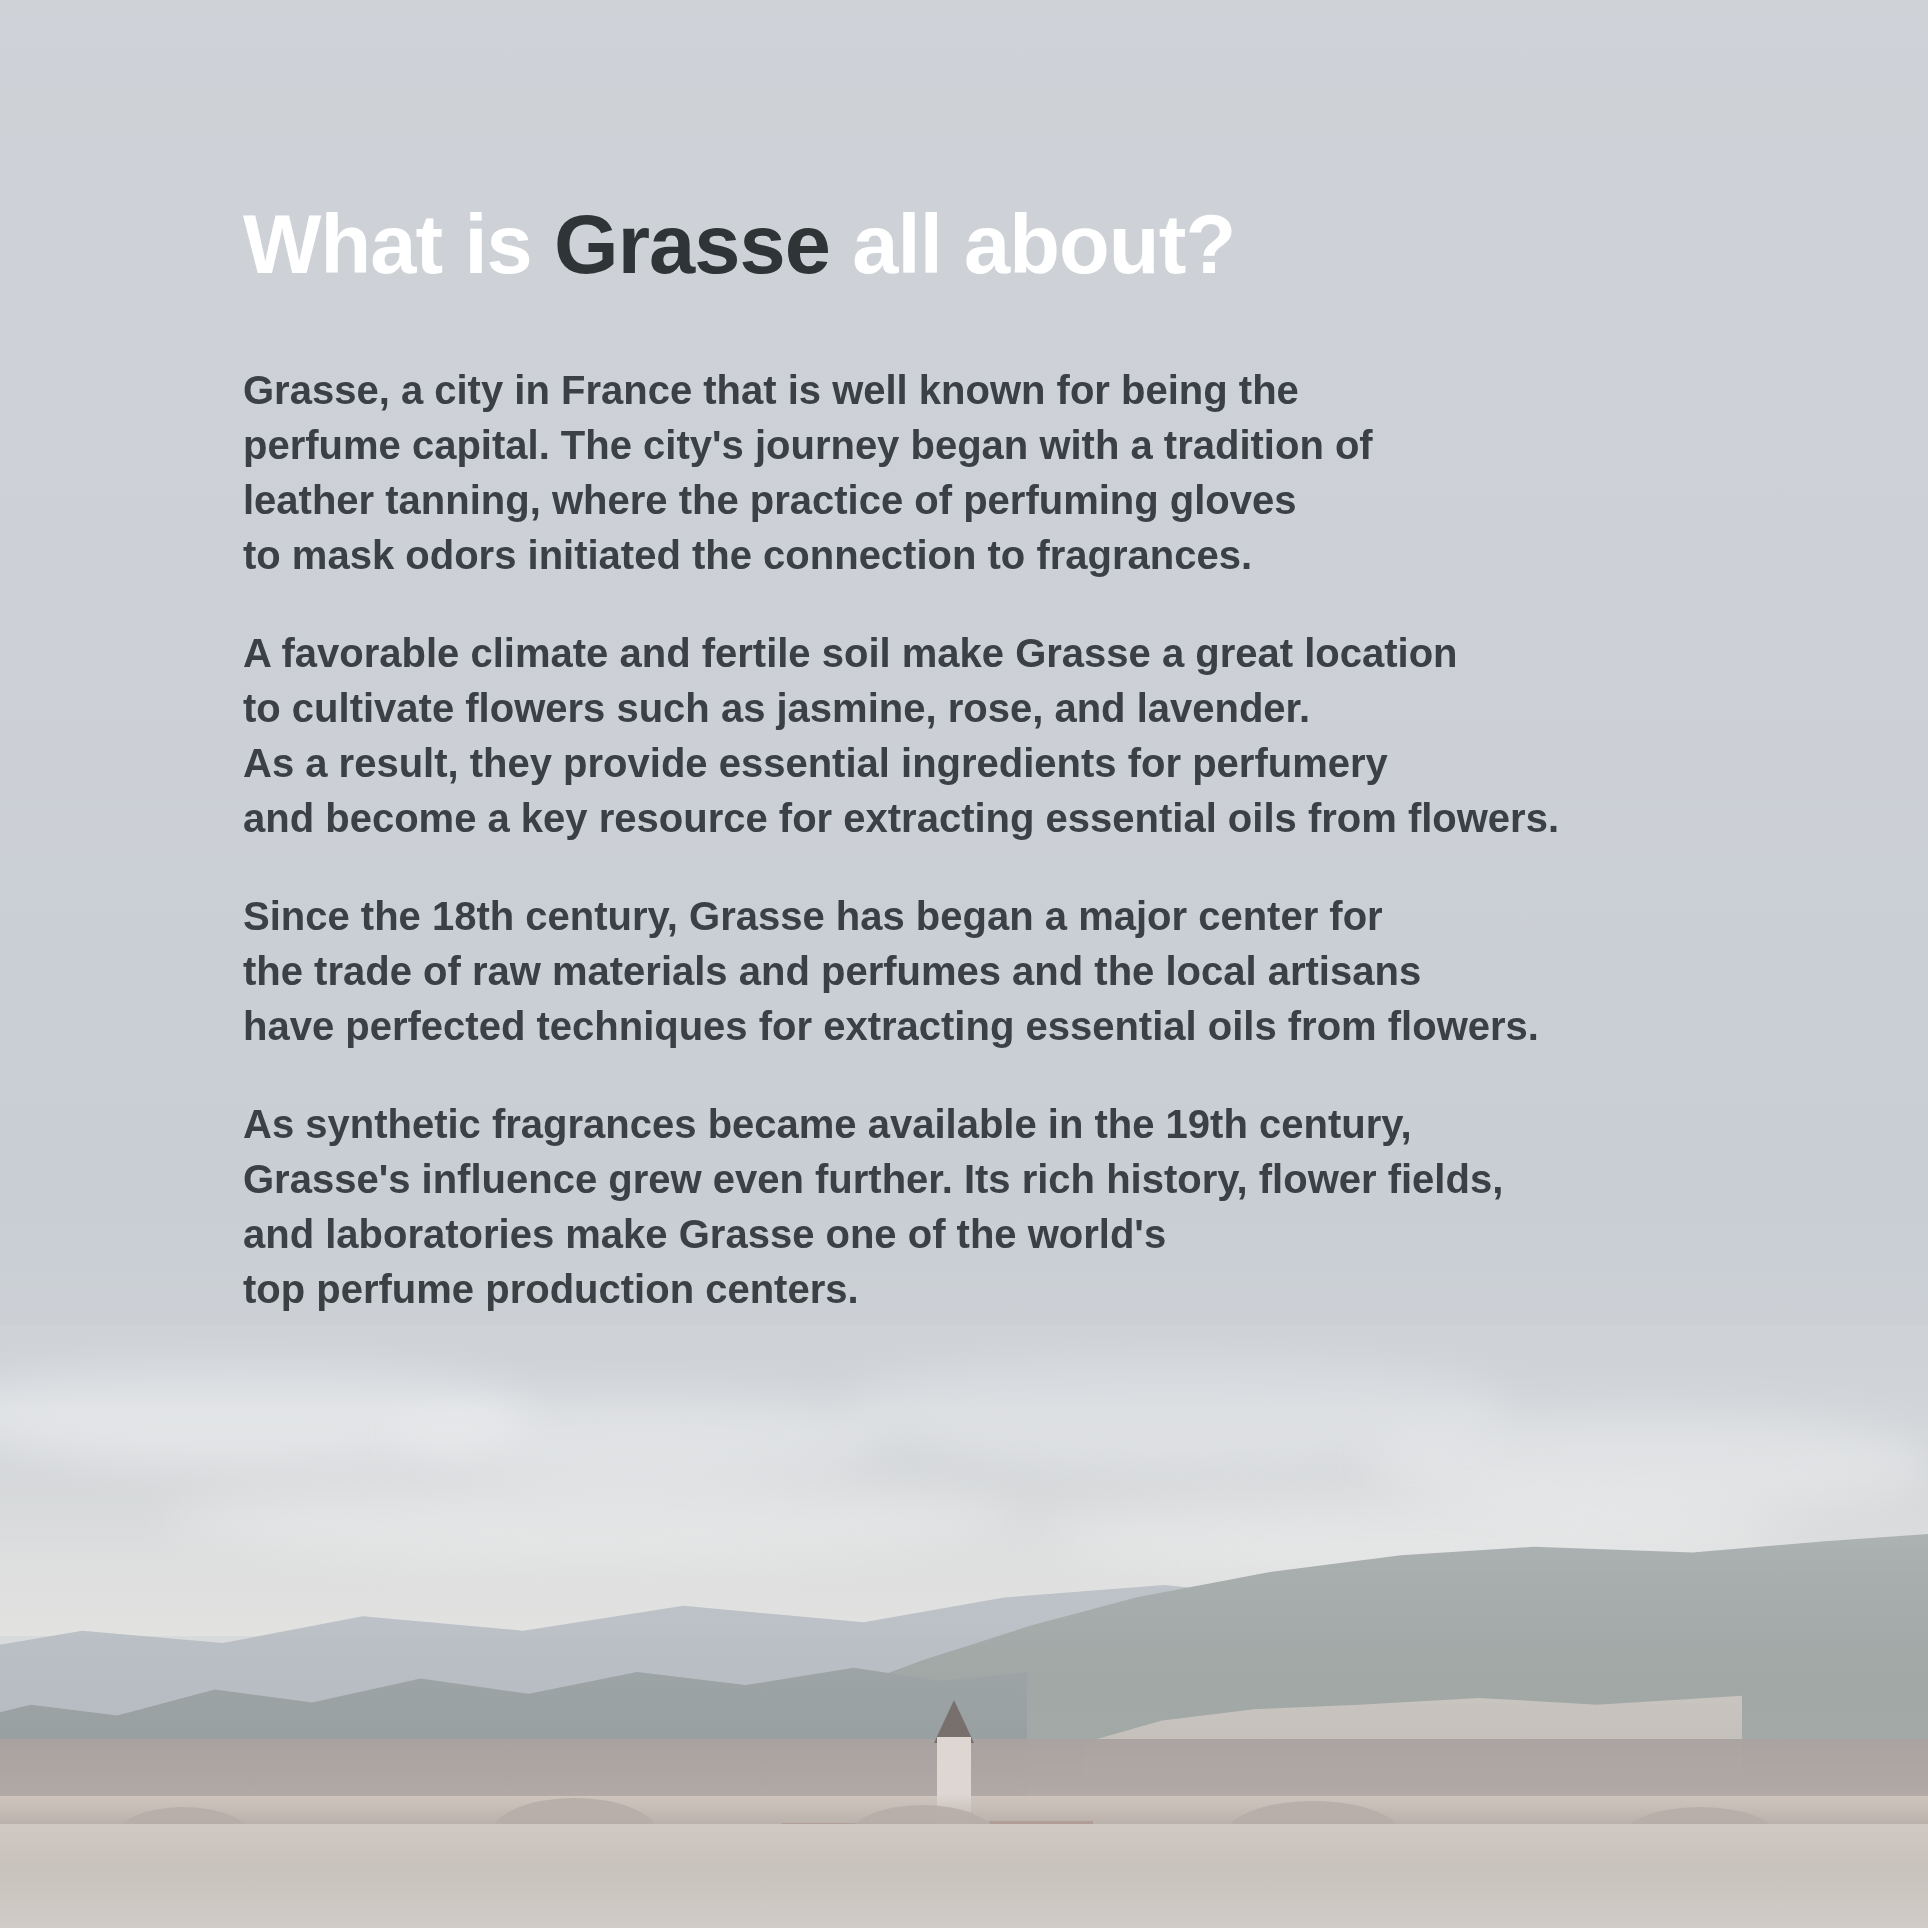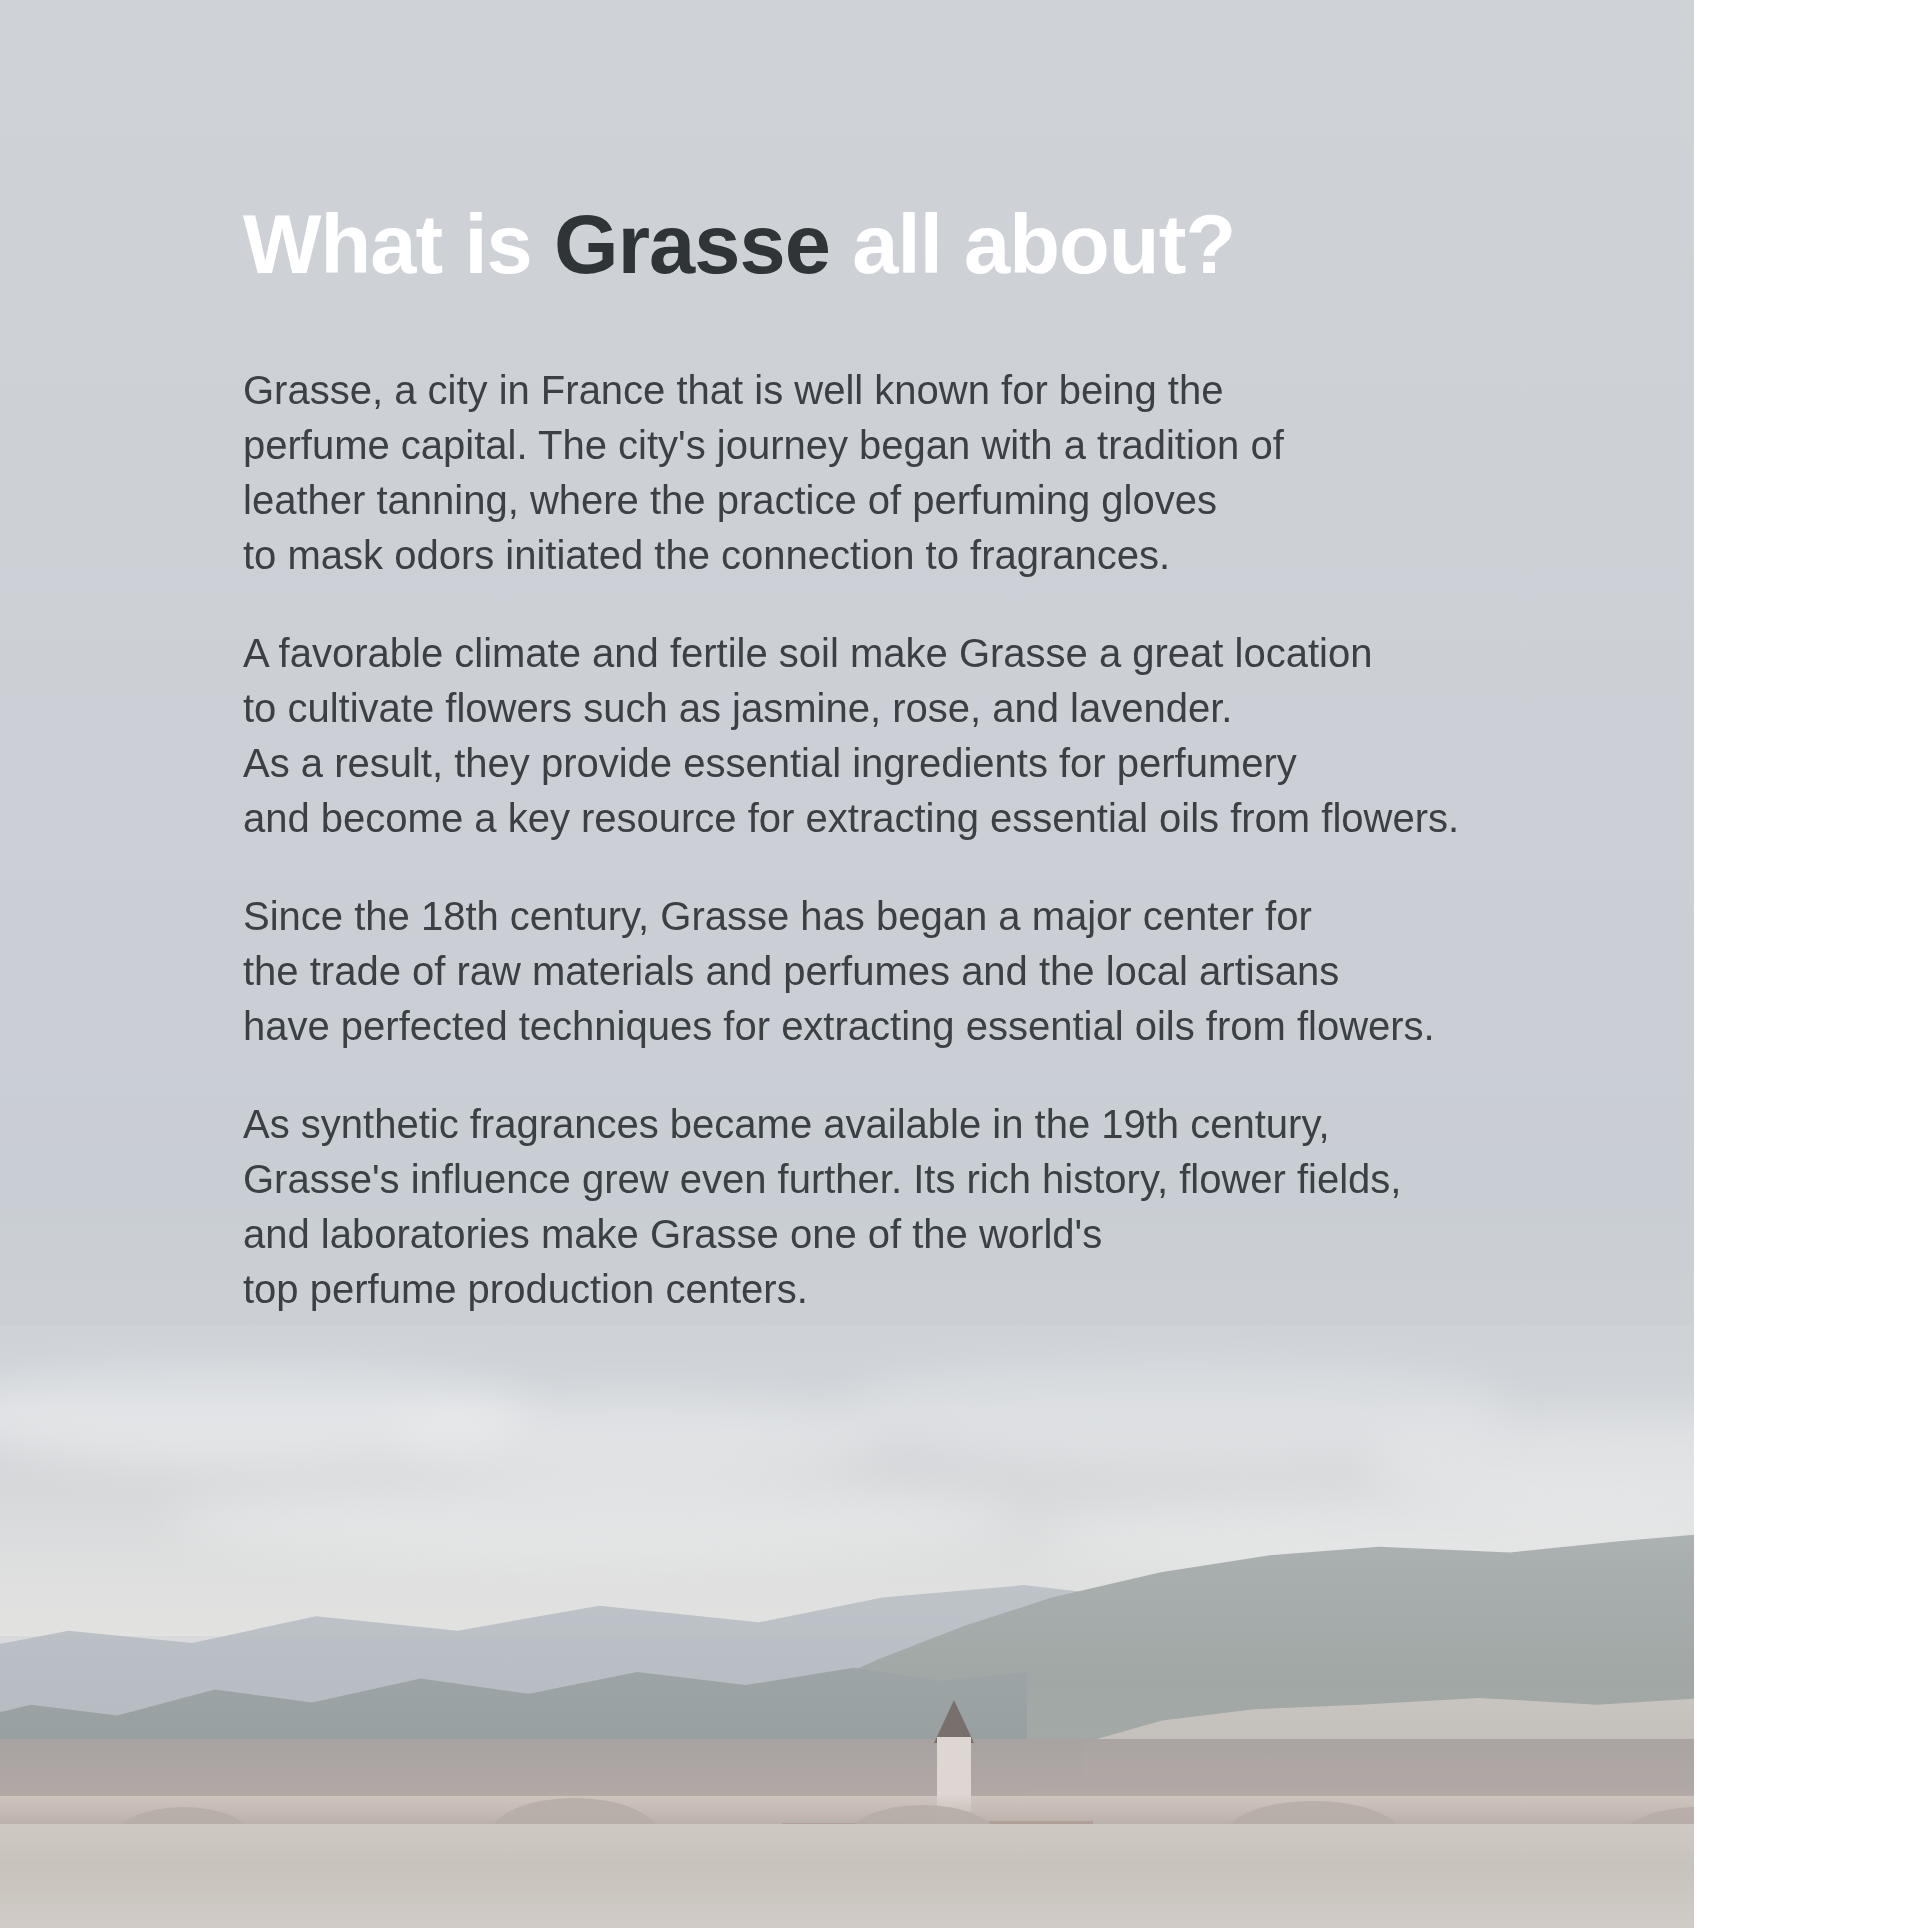--- a/index.html
+++ b/index.html
@@ -5,21 +5,21 @@
   html, body {
     margin: 0;
     padding: 0;
     background: #ffffff;
   }
   body {
     font-family: "Liberation Sans", sans-serif;
   }
   .canvas {
     position: relative;
-    width: 1694px;
+    width: 1928px;
     height: 1928px;
     overflow: hidden;
     background: linear-gradient(180deg, #cfd3d8 0%, #ccd0d6 40%, #c9ced4 62%, #cfd2d6 74%, #d7d9dc 82%, #dfe0e1 100%);
   }
 
   
   .photo {
     position: absolute;
     left: 0;
     right: 0;
@@ -182,20 +182,21 @@
     color: #2f3437;
   }
   .body-text {
     position: absolute;
     left: 243px;
     top: 363px;
     width: 1469px;
     color: #3a4043;
     font-size: 40px;
     line-height: 55px;
+    font-weight: bold;
   }
   .para {
     margin: 0 0 43px 0;
     white-space: pre-line;
   }
   .para:last-child { margin-bottom: 7px; }
 </style>
 </head>
 <body>
 

